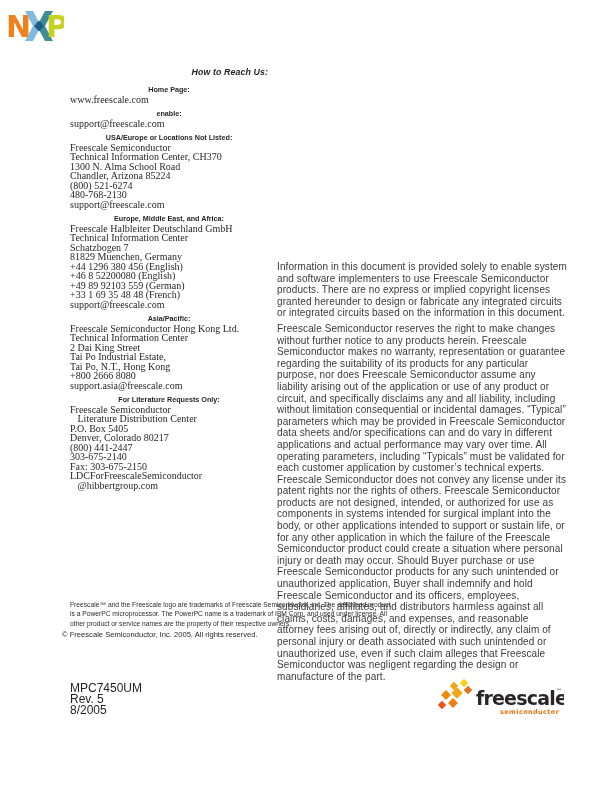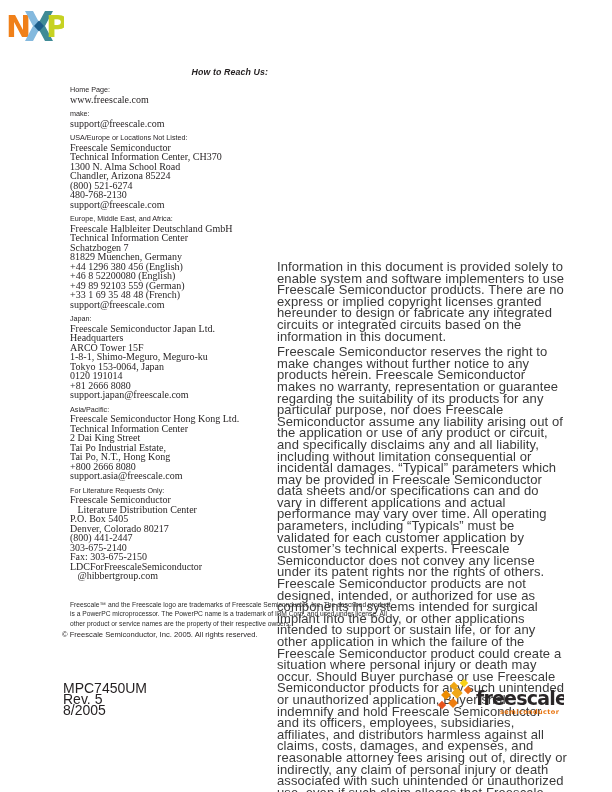--- a/index.html
+++ b/index.html
@@ -14,35 +14,35 @@
   }
   
   .nxp-logo{position:absolute;left:8px;top:9px;width:56px;height:34px;}
   
   .left-col{position:absolute;left:70px;top:67px;width:198px;}
   .reach-heading{
     font-size:8.8px;font-weight:bold;font-style:italic;
     line-height:10px;margin:0 0 8px 0;letter-spacing:.1px;text-align:right;
   }
   .contact-section{margin:0 0 5px 0;}
-  .contact-label{font-size:7.2px;font-weight:normal;line-height:9.5px;}
+  .contact-label{font-size:7.2px;font-weight:bold;line-height:9.5px;text-align:center;}
   .contact-lines{font-size:10px;line-height:9.5px;white-space:pre-wrap;font-family:Liberation Serif, serif;}
   
   .right-col{position:absolute;left:277px;top:261px;width:290px;}
   .legal-para{
-    font-size:13px;line-height:11.6px;color:#3a3a3a;
+    font-size:10px;line-height:11.6px;color:#3a3a3a;
     margin:0 0 4px 0;letter-spacing:.1px;
   }
   
   .trademark{
     position:absolute;left:70px;top:600px;width:324px;
     font-size:6.7px;line-height:9.3px;color:#2b2b2b;
   }
   .copyright{position:absolute;left:62px;top:630px;font-size:7.6px;line-height:10px;}
-  .docinfo{position:absolute;left:63px;top:683px;font-size:14px;line-height:11px;}
+  .docinfo{position:absolute;left:70px;top:683px;font-size:12px;line-height:11px;}
   .freescale-logo{position:absolute;left:434px;top:678px;width:130px;height:44px;}
 </style>
 </head>
 <body>
 
 <div class="page">
 
   <svg class="nxp-logo" viewBox="0 0 56 34" aria-hidden="true">
     <text x="-2" y="28" font-family="DejaVu Sans, sans-serif" font-weight="bold" font-size="30" fill="#F08019">N</text>
     <g>
@@ -55,21 +55,21 @@
 
   <div class="left-col">
     <div class="reach-heading">How to Reach Us:</div>
     <div>
   <div class="contact-section">
     <div class="contact-label">Home Page:</div>
     <div class="contact-lines">www.freescale.com</div>
   </div>
 
   <div class="contact-section">
-    <div class="contact-label">make:</div>
+    <div class="contact-label">enable:</div>
     <div class="contact-lines">support@freescale.com</div>
   </div>
 
   <div class="contact-section">
     <div class="contact-label">USA/Europe or Locations Not Listed:</div>
     <div class="contact-lines">Freescale Semiconductor
 Technical Information Center, CH370
 1300 N. Alma School Road
 Chandler, Arizona 85224
 (800) 521-6274
@@ -83,31 +83,20 @@
 Technical Information Center
 Schatzbogen 7
 81829 Muenchen, Germany
 +44 1296 380 456 (English)
 +46 8 52200080 (English)
 +49 89 92103 559 (German)
 +33 1 69 35 48 48 (French)
 support@freescale.com</div>
   </div>
 
-  <div class="contact-section">
-    <div class="contact-label">Japan:</div>
-    <div class="contact-lines">Freescale Semiconductor Japan Ltd.
-Headquarters
-ARCO Tower 15F
-1-8-1, Shimo-Meguro, Meguro-ku
-Tokyo 153-0064, Japan
-0120 191014
-+81 2666 8080
-support.japan@freescale.com</div>
-  </div>
 
   <div class="contact-section">
     <div class="contact-label">Asia/Pacific:</div>
     <div class="contact-lines">Freescale Semiconductor Hong Kong Ltd.
 Technical Information Center
 2 Dai King Street
 Tai Po Industrial Estate,
 Tai Po, N.T., Hong Kong
 +800 2666 8080
 support.asia@freescale.com</div>

